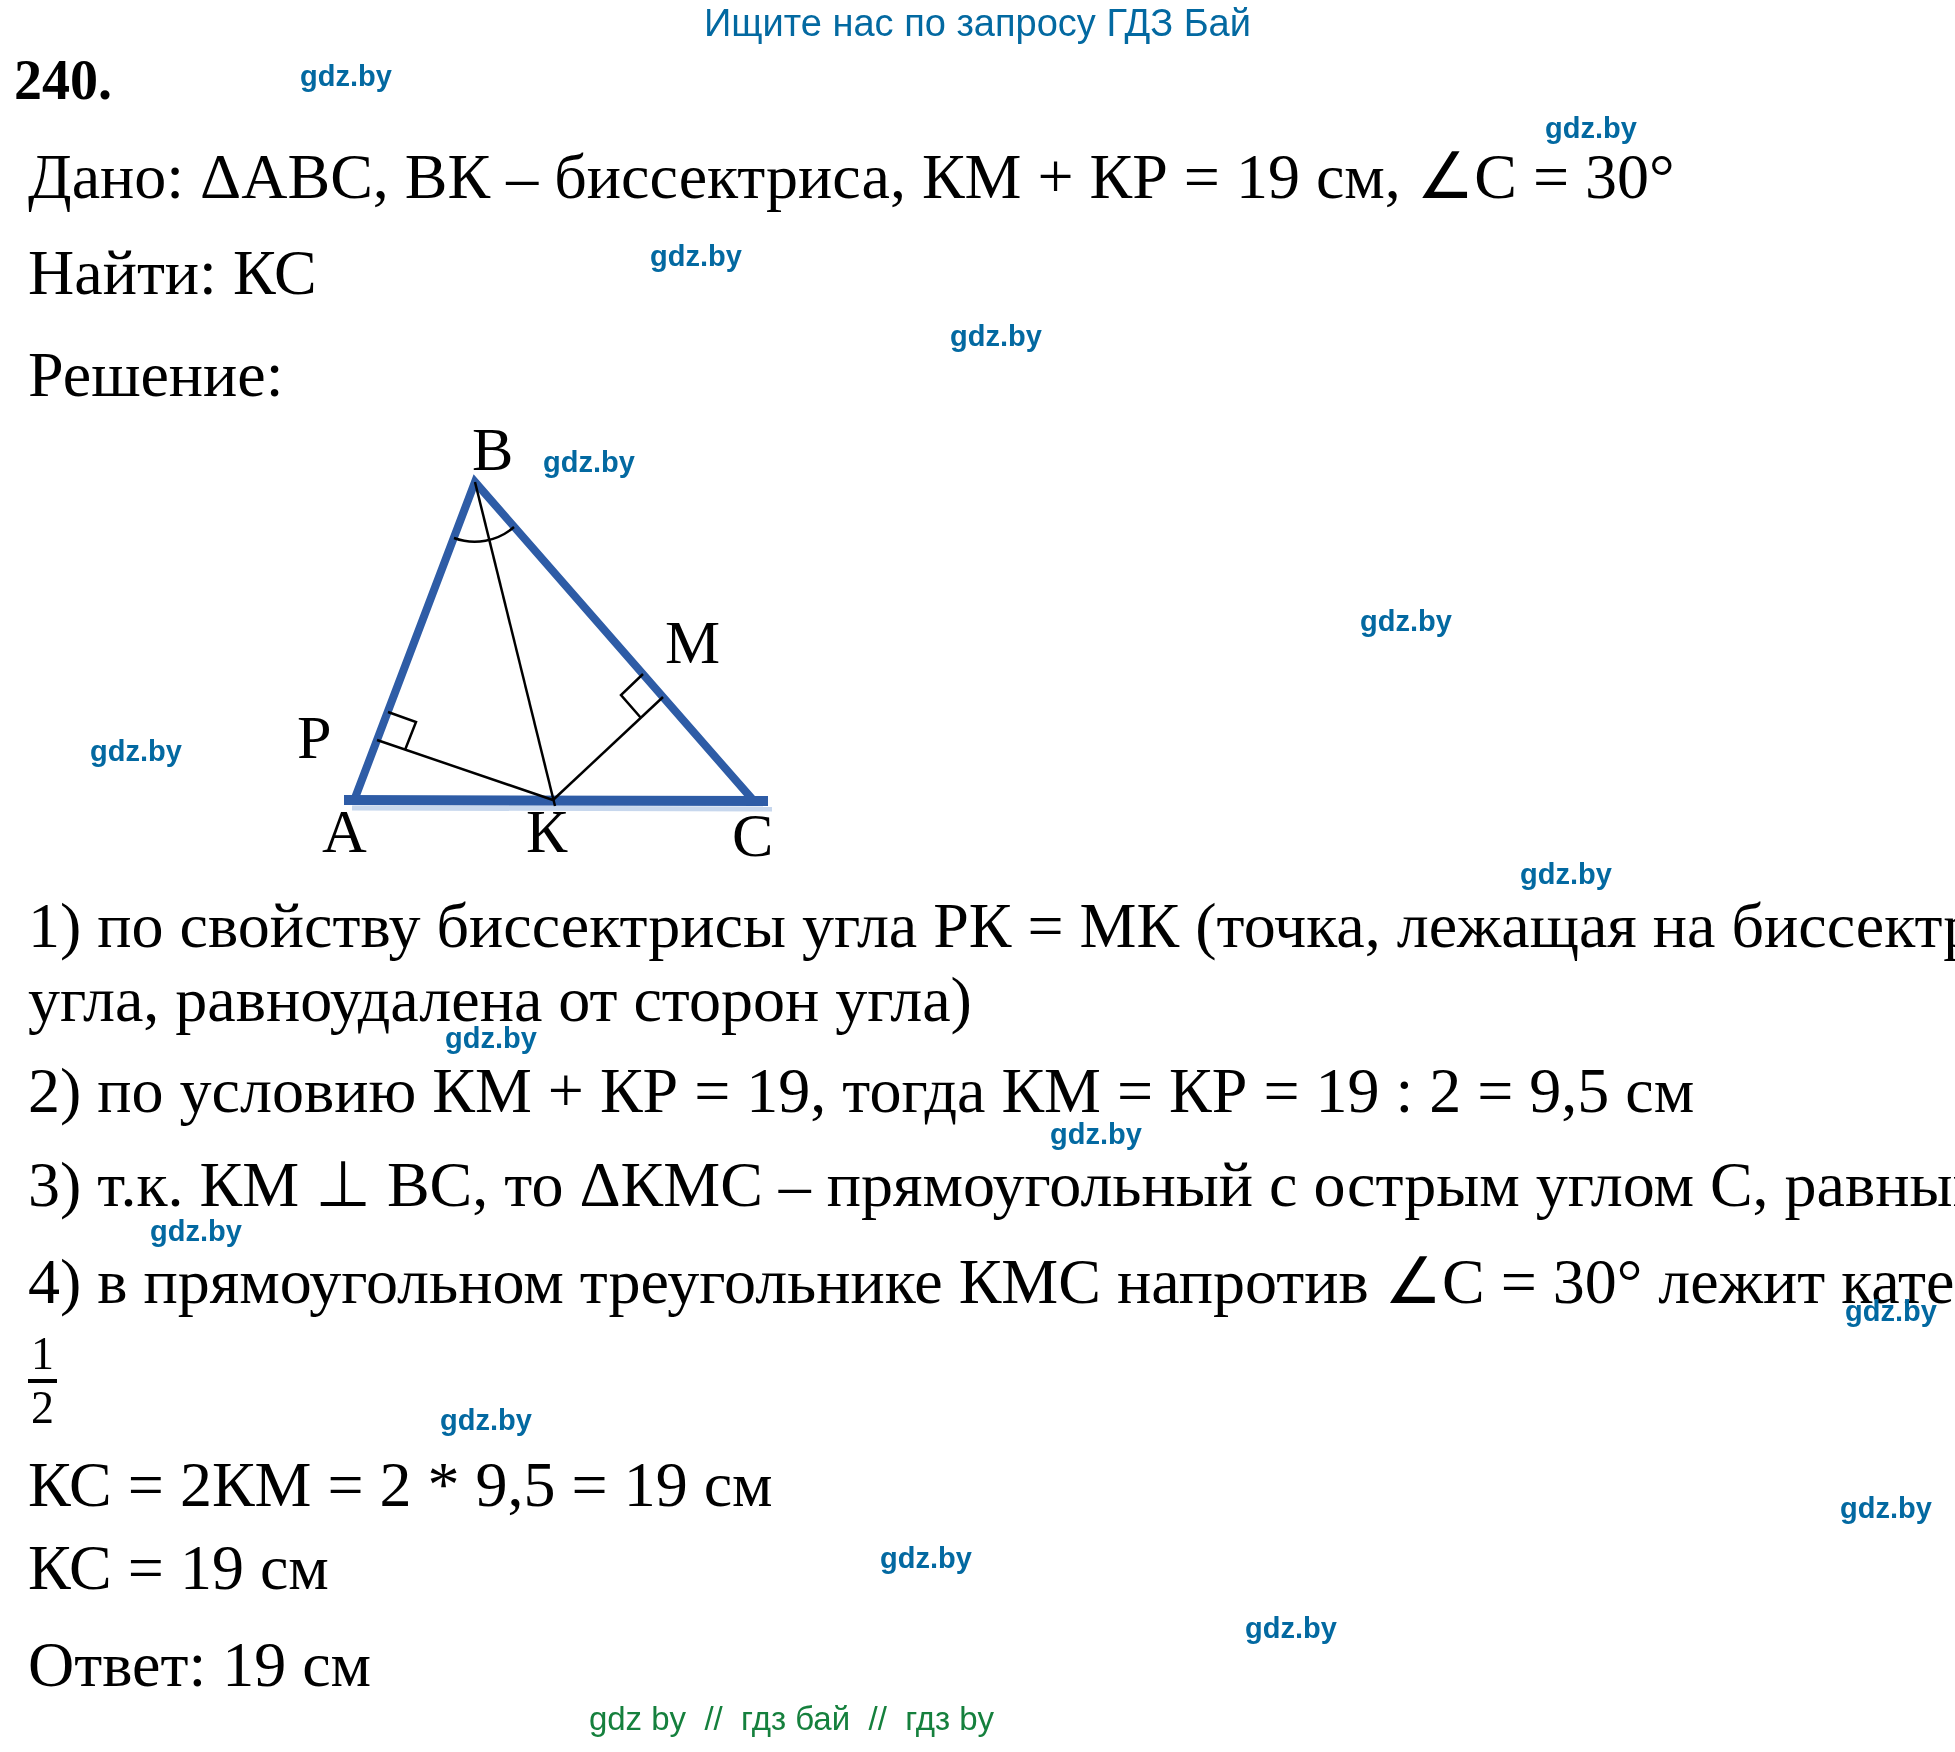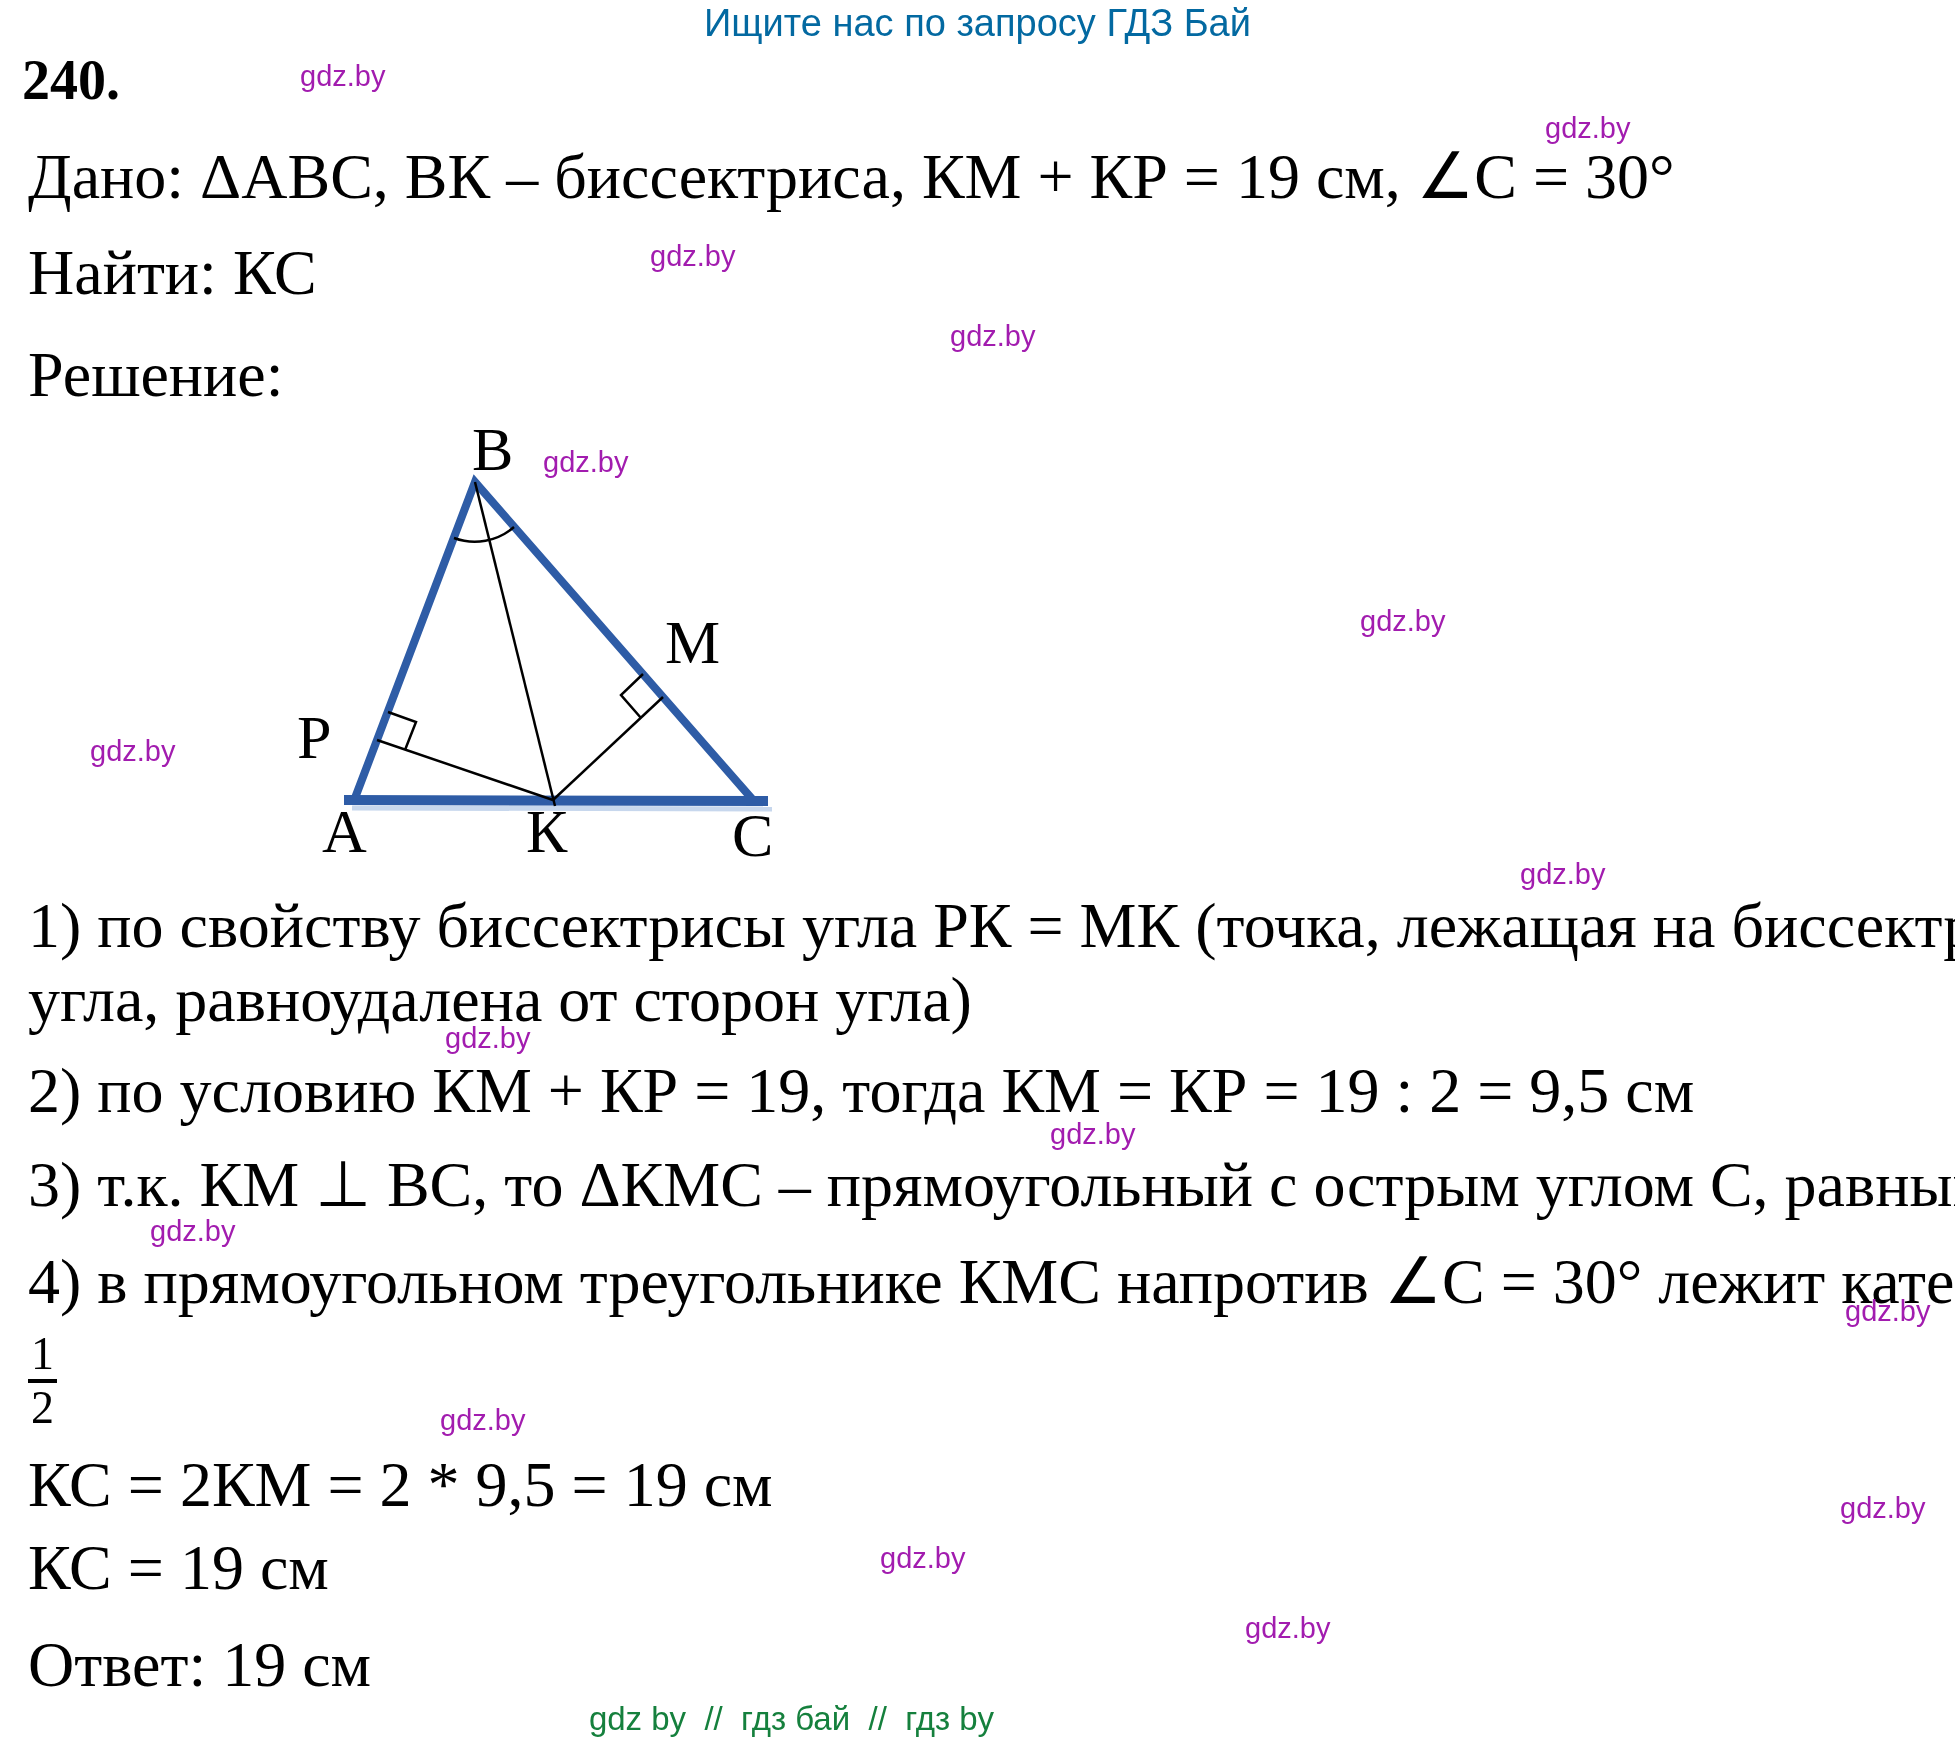--- a/index.html
+++ b/index.html
@@ -16,37 +16,38 @@
   .abs { position: absolute; }
   .promo {
     top: 2px; left: 0; width: 1955px;
     text-align: center;
     font-family: "Liberation Sans", sans-serif;
     font-size: 38px;
     color: #0369a1;
     white-space: pre;
   }
   .problem-number {
-    left: 22px; top: 48px;
+    left: 14px; top: 48px;
     font-size: 56px;
     font-weight: bold;
     white-space: pre;
   }
   .bodyline {
     left: 28px;
     font-size: 64px;
     line-height: 74px;
     white-space: pre;
   }
   .wm {
     position: absolute;
     font-family: "Liberation Sans", sans-serif;
     font-size: 29px;
-    color: #a21caf;
+    color: #0369a1;
     white-space: pre;
+    font-weight: bold;
   }
   .vlabel {
     position: absolute;
     font-size: 62px;
     line-height: 62px;
     white-space: pre;
   }
   .frac {
     display: inline-block;
     vertical-align: -0.62em;

